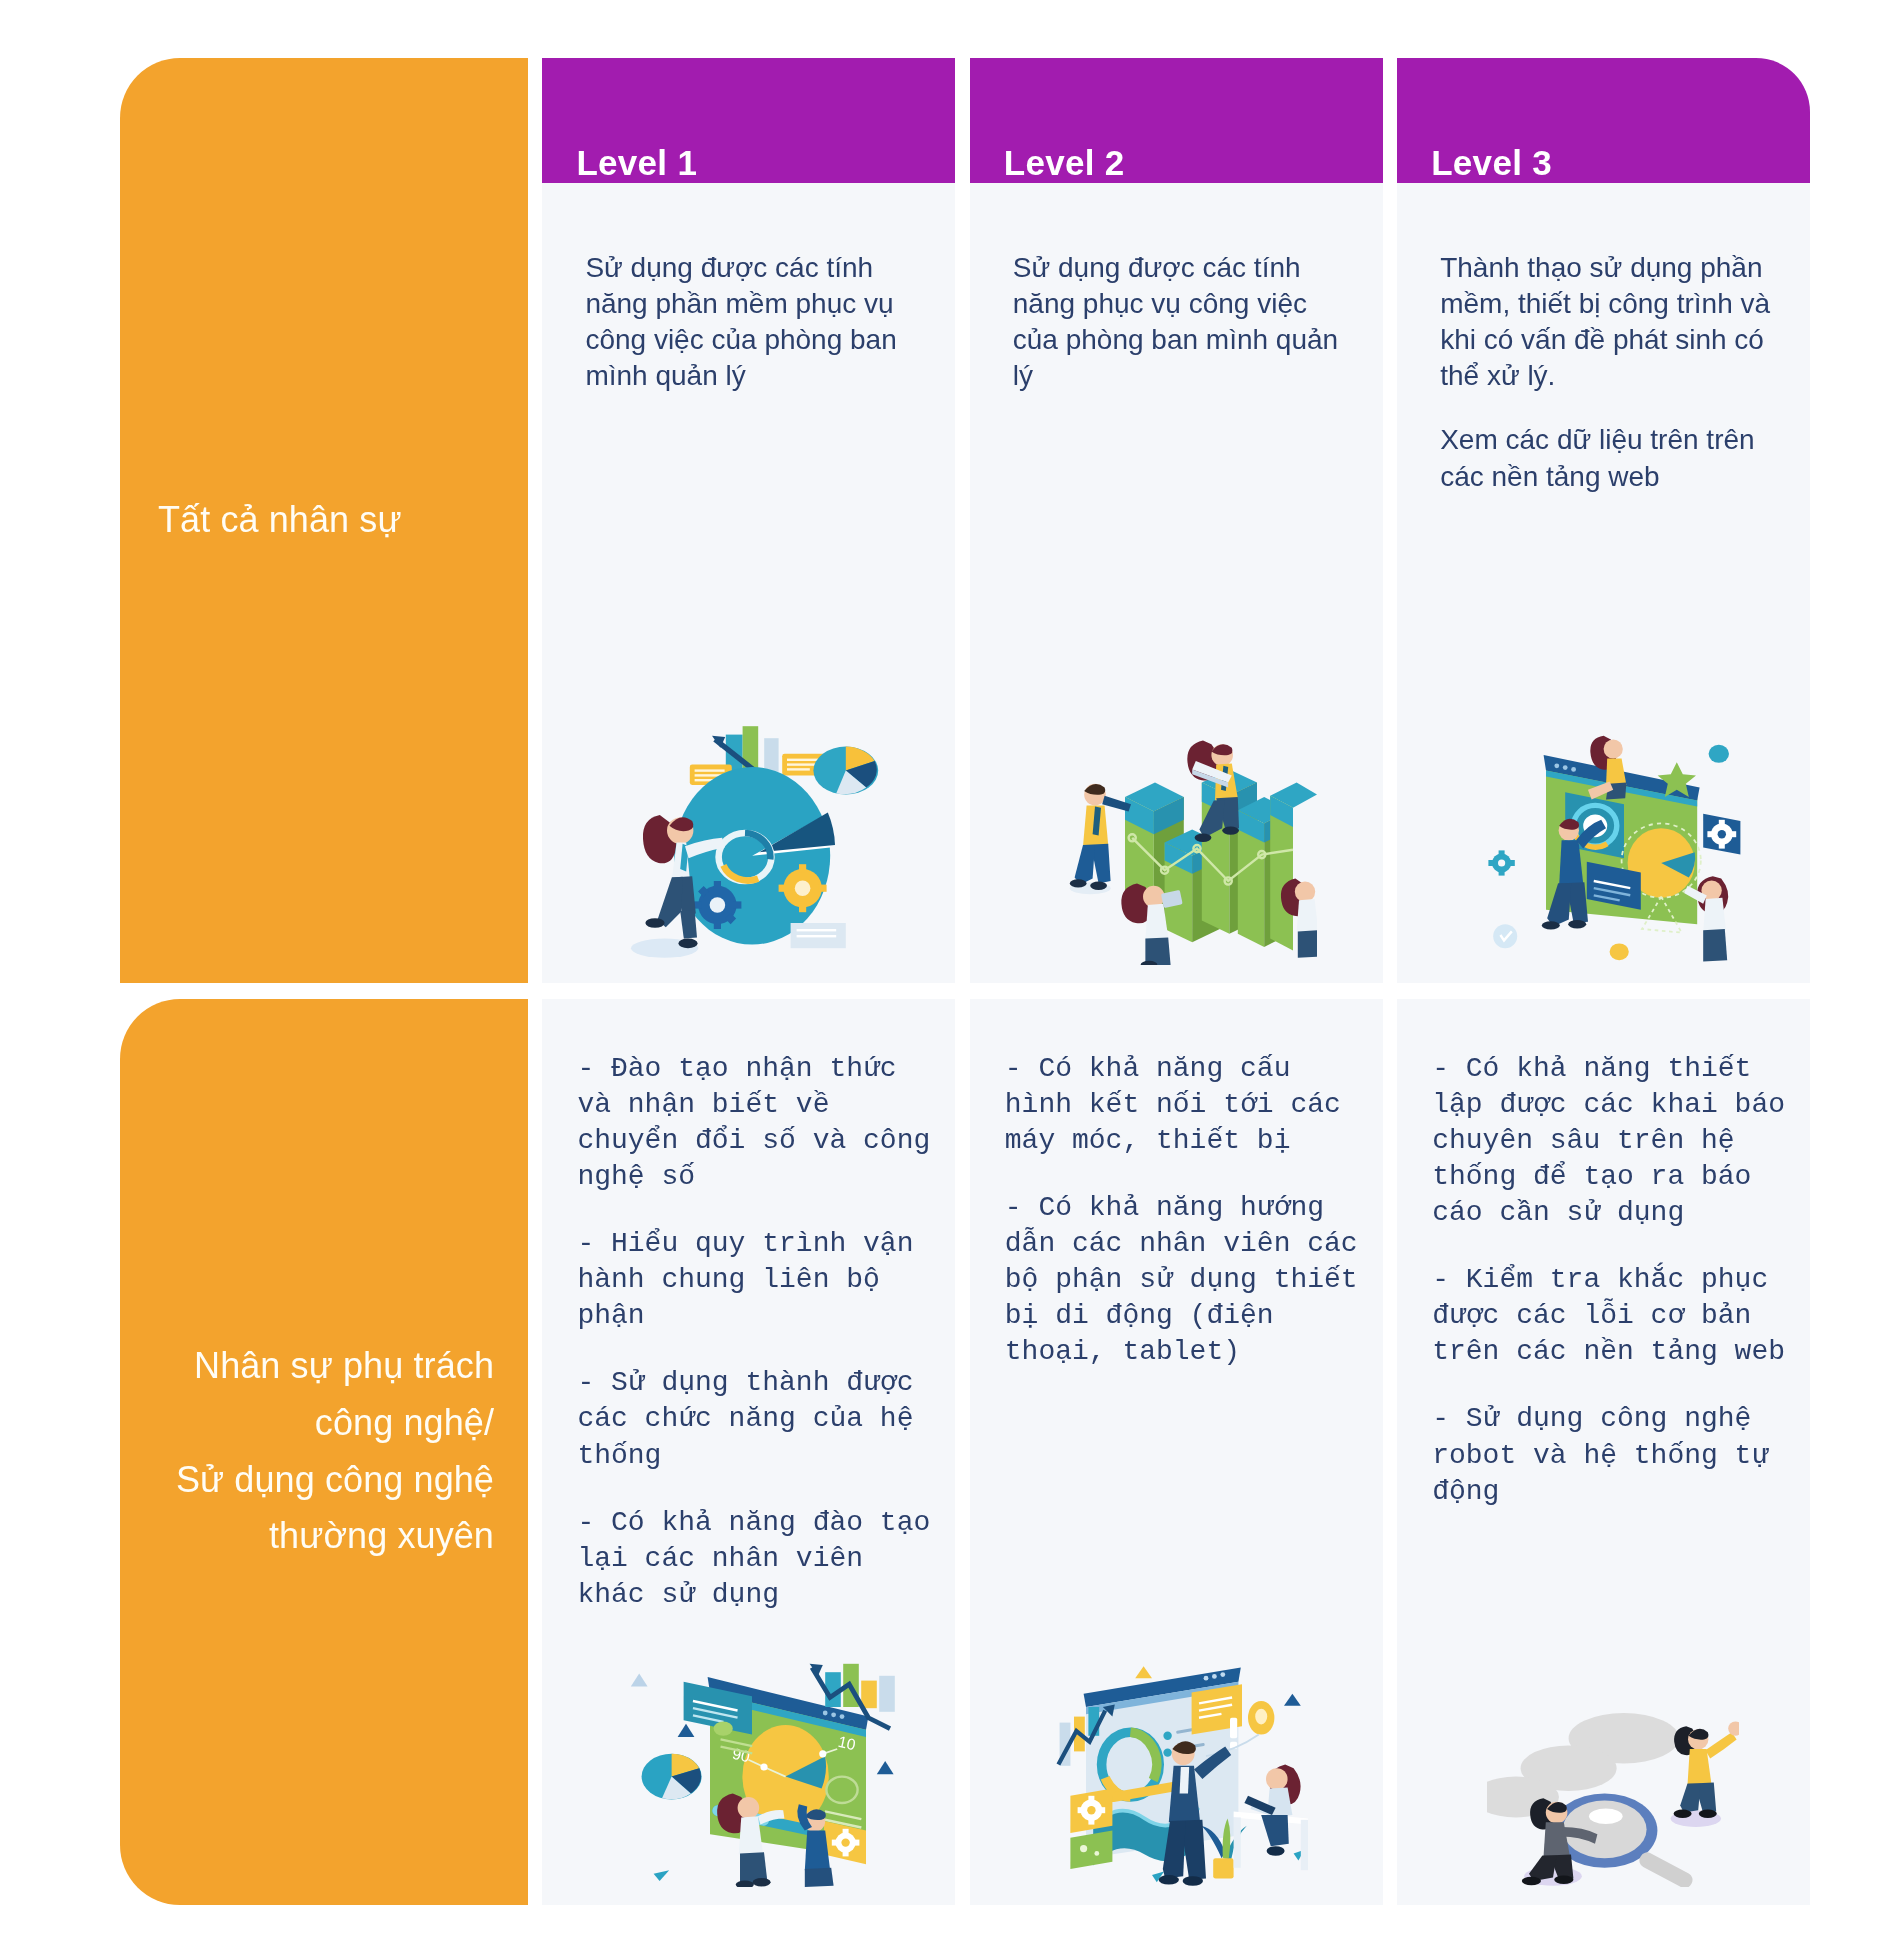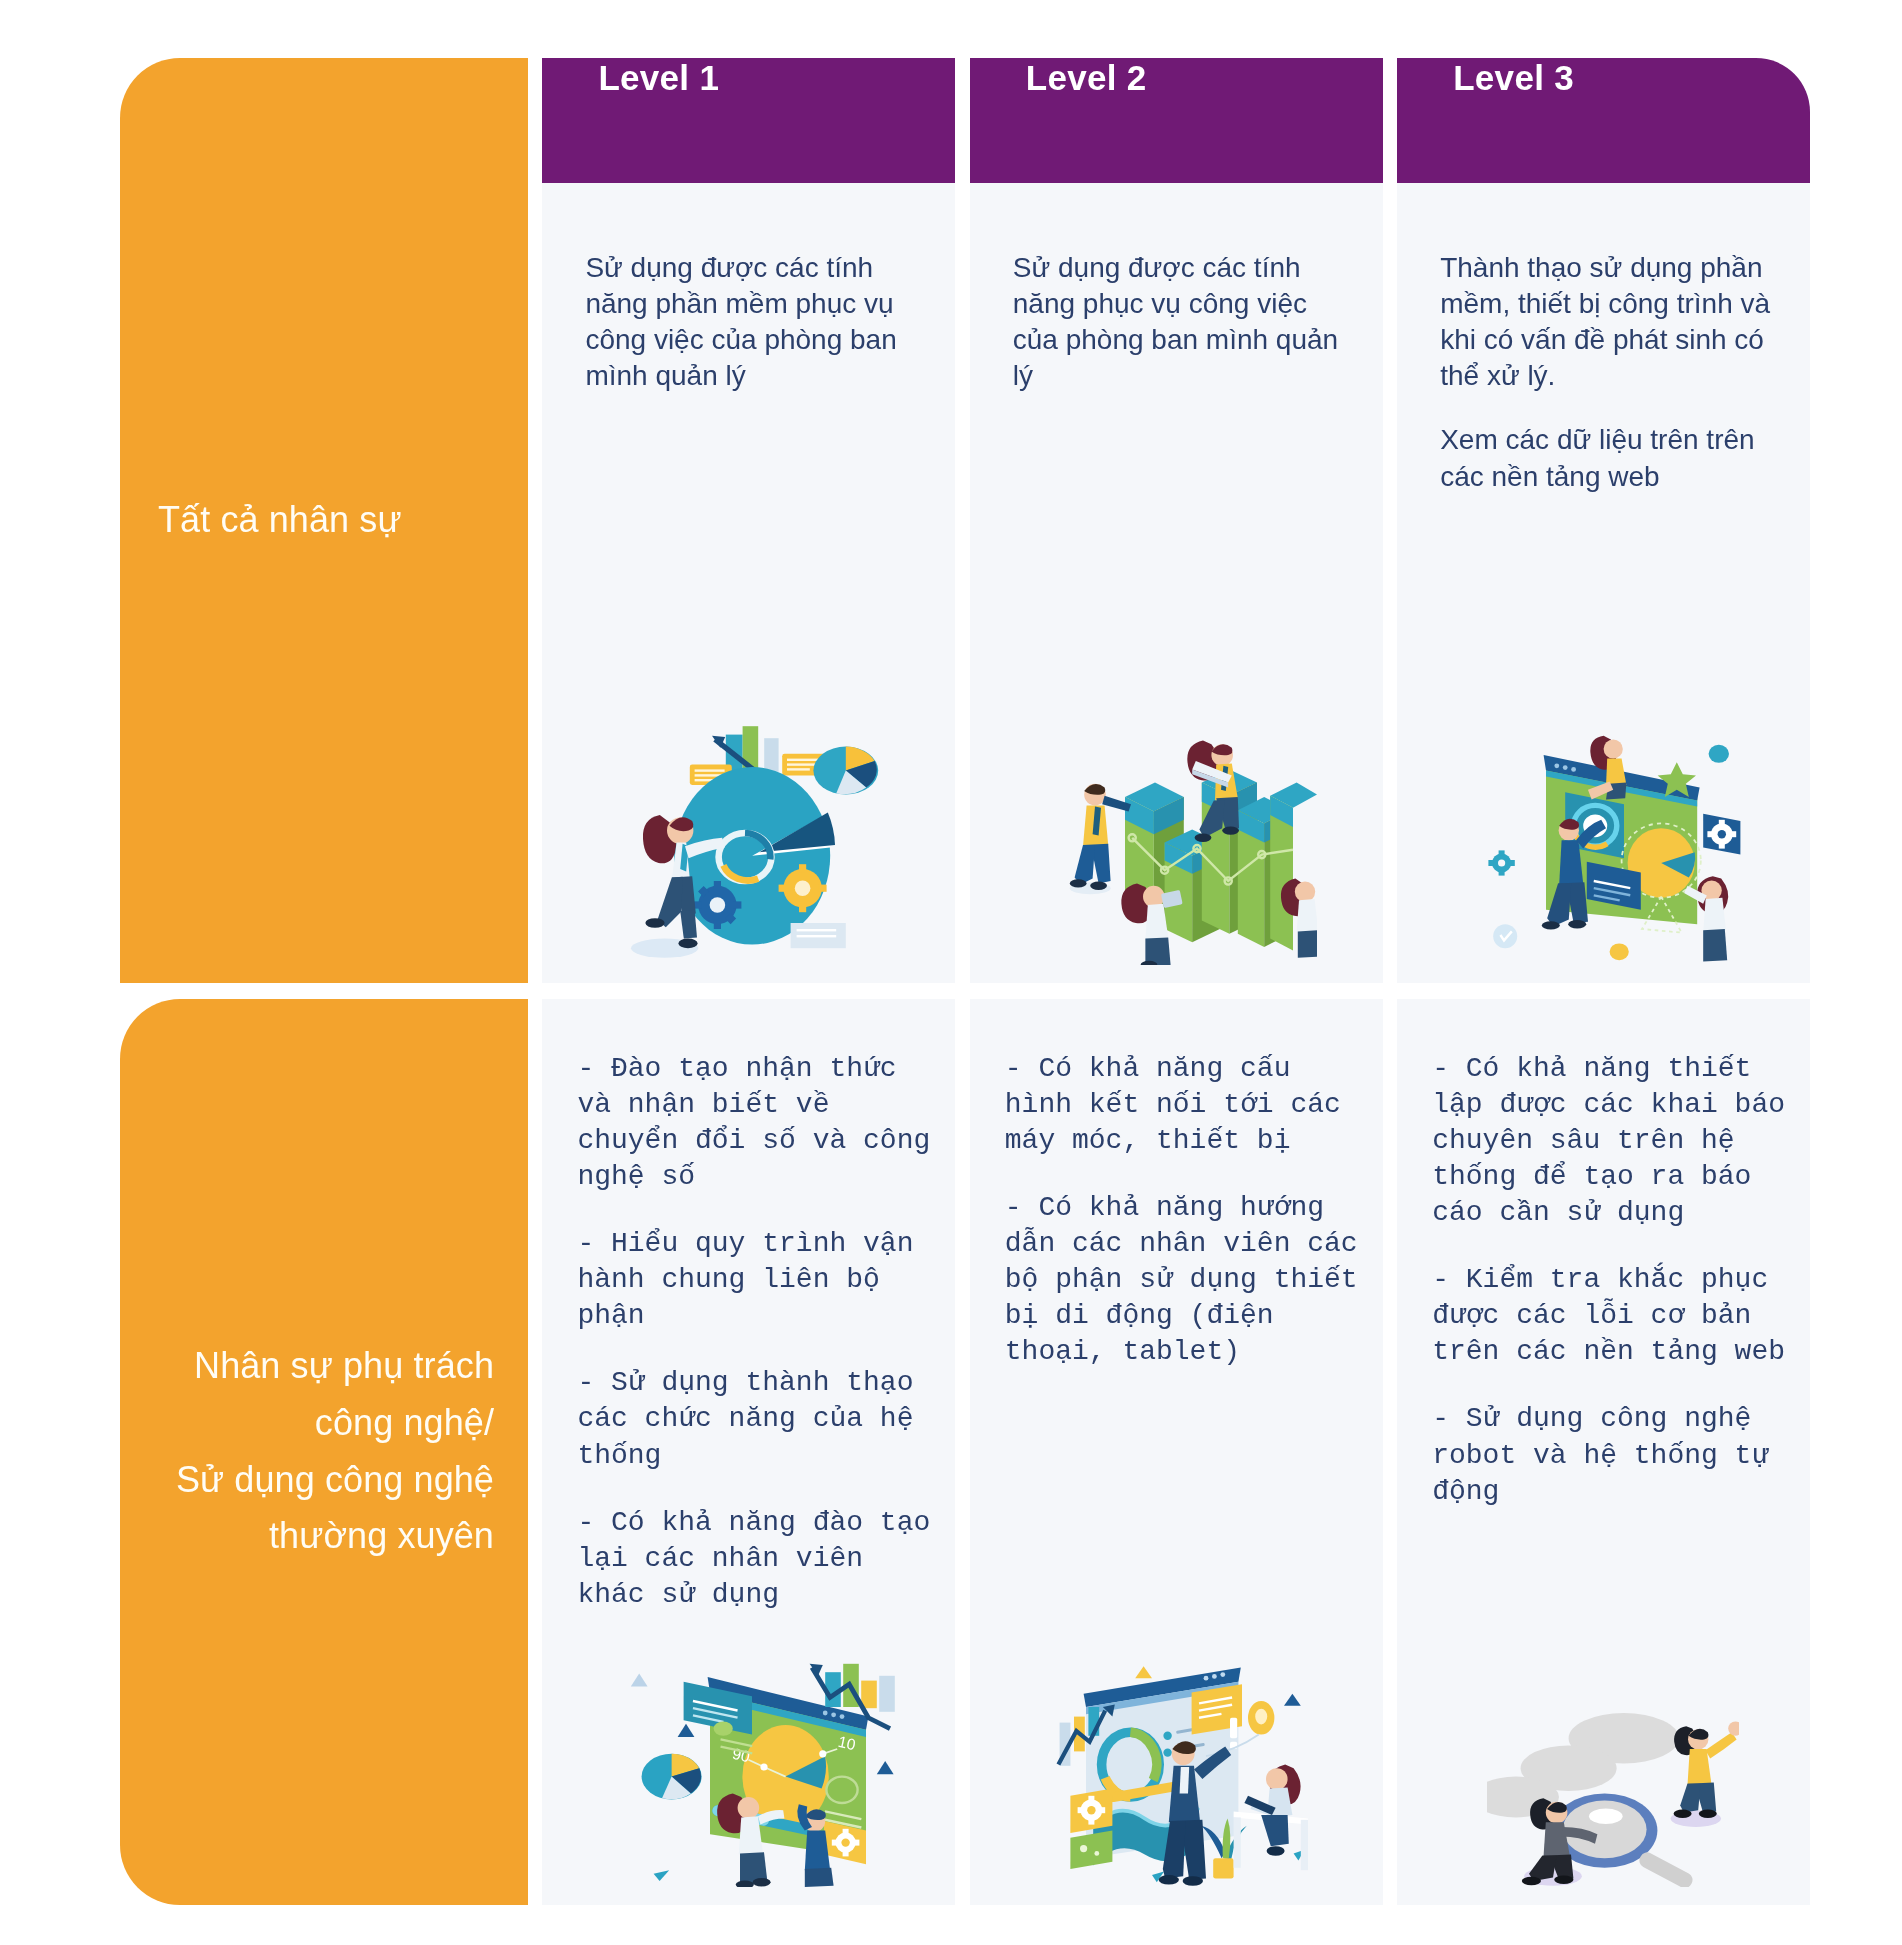--- a/index.html
+++ b/index.html
@@ -53,26 +53,26 @@
     background:#F5F7FA;
     position:relative;
     box-sizing:border-box;
     display:flex;
     flex-direction:column;
   }
   .cell.hdr-cell{padding:0;}
   .cell.topright{border-top-right-radius:54px;overflow:hidden;}
 
   .levelhead{
-    background:#701a75;
+    background:#a21caf;
     height:125px;
     display:flex;
-    align-items:flex-start;
+    align-items:flex-end;
     box-sizing:border-box;
-    padding:0 0 0 56px;
+    padding:0 0 0 34px;
     flex:0 0 auto;
   }
   .levelhead-text{
     color:#FFFFFF;
     font-size:35px;
     font-weight:700;
     letter-spacing:0.3px;
   }
 
   .cellbody{
@@ -374,21 +374,21 @@
 
     <div class="rowhead r2">
       <div class="rowhead-label">Nhân sự phụ trách công nghệ/
 Sử dụng công nghệ thường xuyên</div>
     </div>
 
     <div class="cell">
       <div class="cellbody tight">
         <p class="para bullet">- Đào tạo nhận thức và nhận biết về chuyển đổi số và công nghệ số</p>
         <p class="para bullet">- Hiểu quy trình vận hành chung liên bộ phận</p>
-        <p class="para bullet">- Sử dụng thành thạo các chức năng của hệ thống</p>
+        <p class="para bullet">- Sử dụng thành được các chức năng của hệ thống</p>
         <p class="para bullet">- Có khả năng đào tạo lại các nhân viên khác sử dụng</p>
         <div class="illo">
           <svg width="288" height="240" viewBox="0 0 480 400" aria-hidden="true">
 
             <polygon points="160,66 420,126 420,352 160,312" fill="#8CC152"></polygon>
             <polygon points="156,50 424,116 420,138 160,76" fill="#1E5C96"></polygon>
             <polygon points="160,76 420,138 420,150 160,88" fill="#2FA6C4"></polygon>
             <circle cx="352" cy="110" r="4" fill="#9CC6E4"></circle>
             <circle cx="366" cy="113" r="4" fill="#9CC6E4"></circle>
             <circle cx="380" cy="116" r="4" fill="#9CC6E4"></circle>

